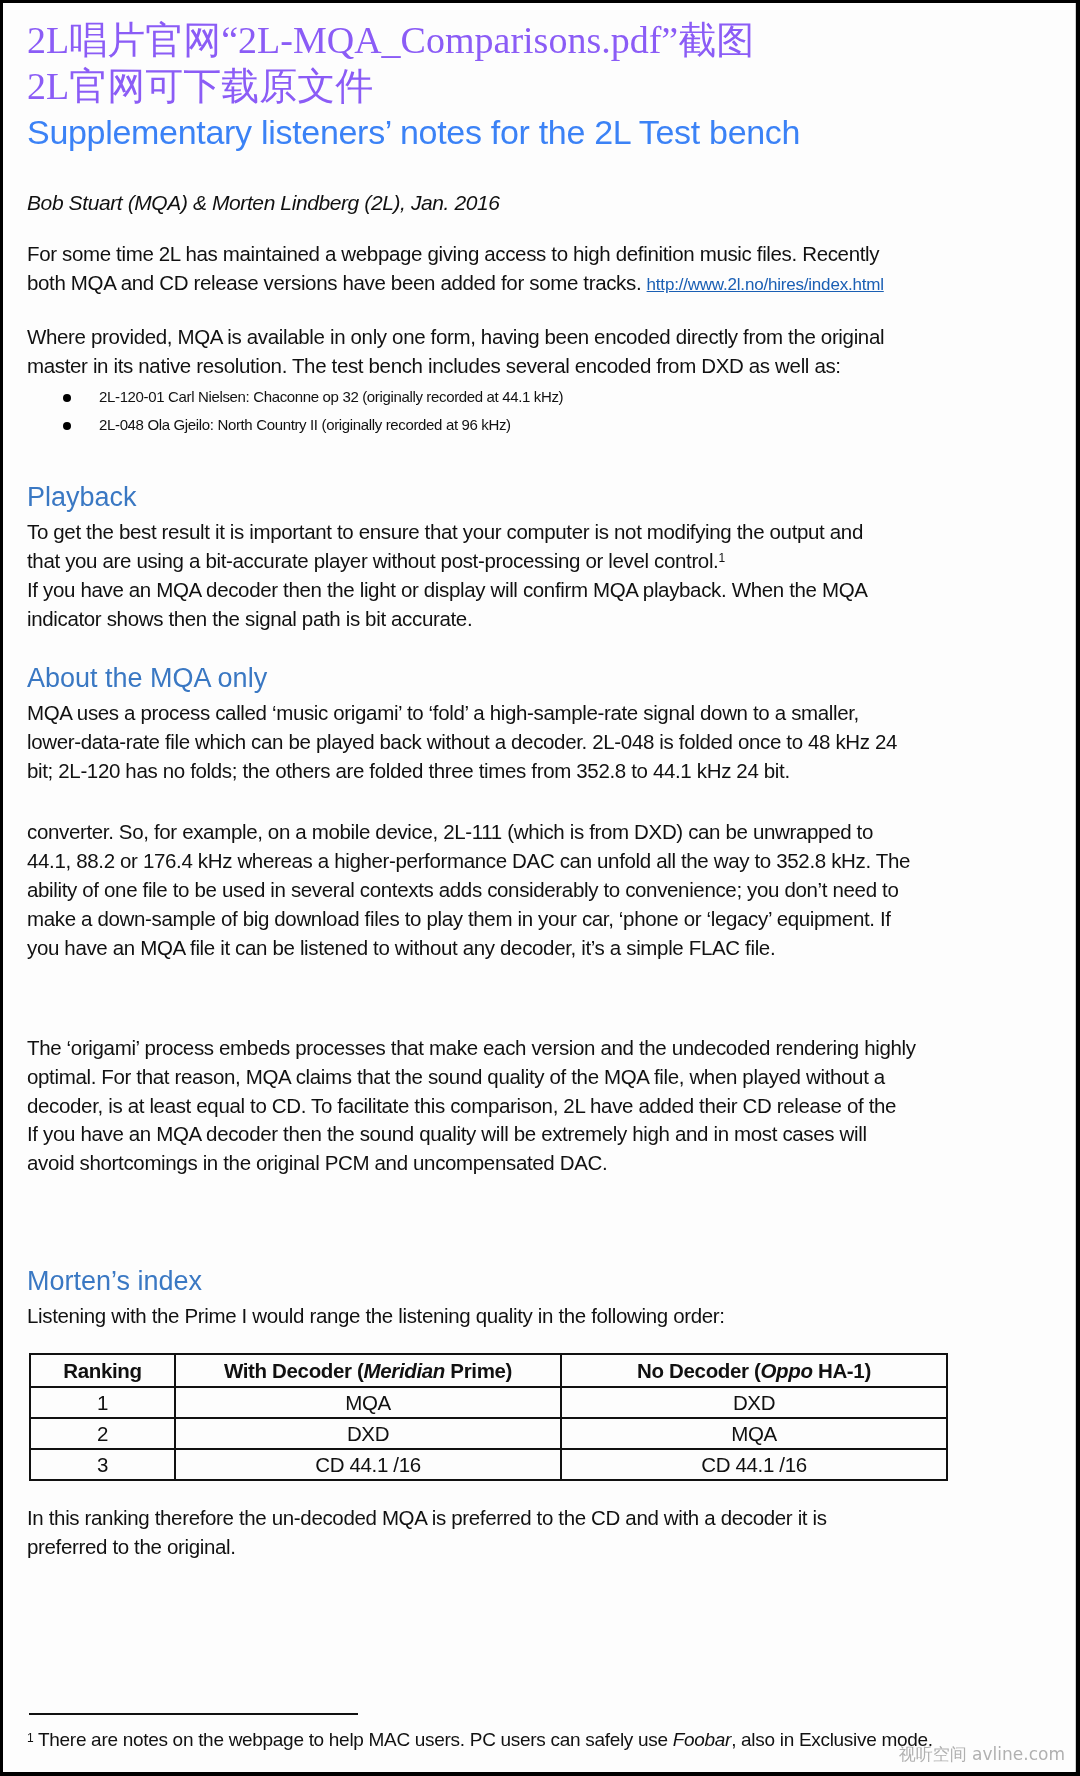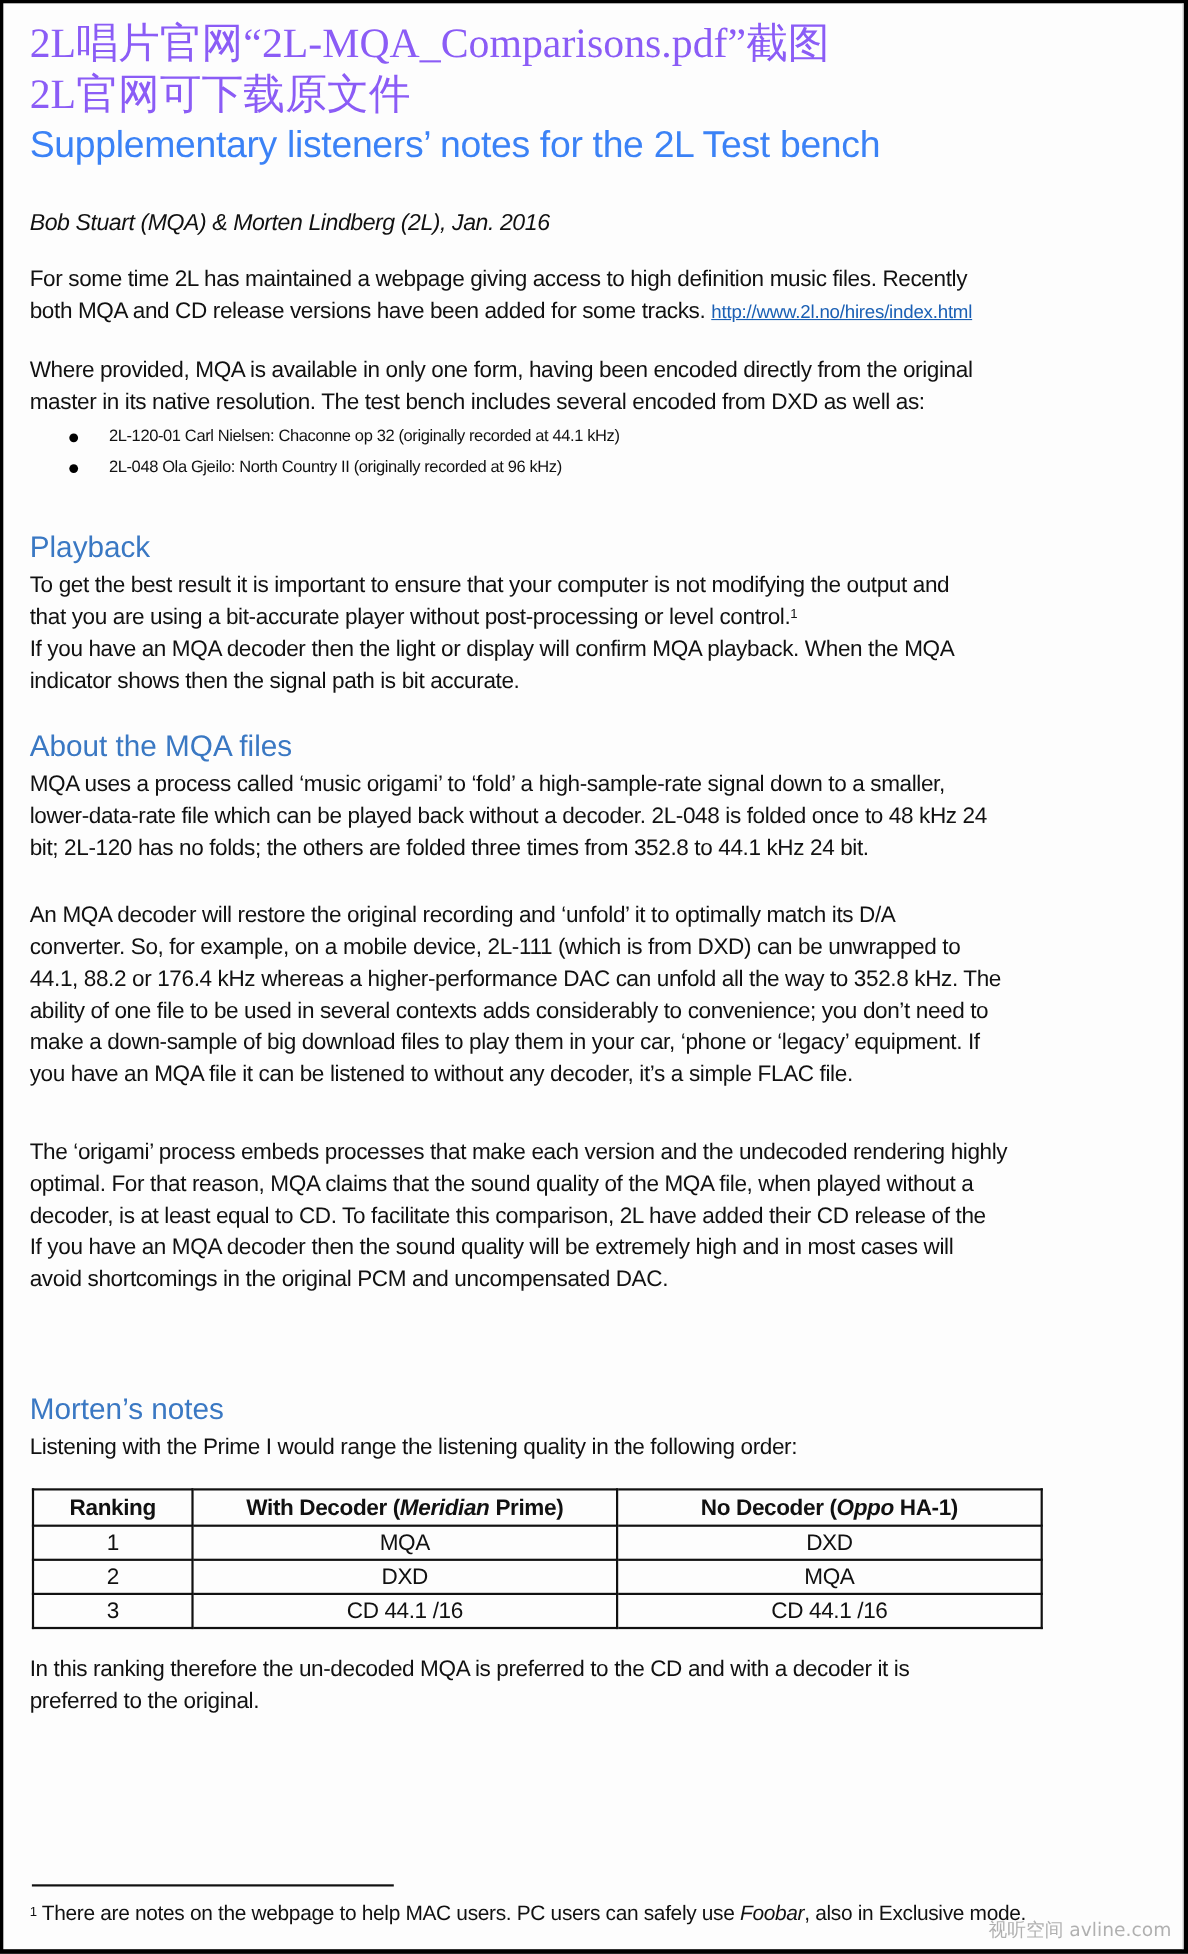--- a/index.html
+++ b/index.html
@@ -91,48 +91,47 @@
   </div>
 
   <div class="abs h2" style="top:477px;">Playback</div>
   <div class="abs body" style="top:514px;">
     <span class="line">To get the best result it is important to ensure that your computer is not modifying the output and</span>
     <span class="line"><span>that you are using a bit-accurate player without post-processing or level control.</span><sup class="fn">1</sup></span>
     <span class="line">If you have an MQA decoder then the light or display will confirm MQA playback. When the MQA</span>
     <span class="line">indicator shows then the signal path is bit accurate.</span>
   </div>
 
-  <div class="abs h2" style="top:658px;">About the MQA files</div>
+  <div class="abs h2" style="top:658px;">About the MQA only</div>
   <div class="abs body" style="top:695px;">
     <span class="line">MQA uses a process called ‘music origami’ to ‘fold’ a high-sample-rate signal down to a smaller,</span>
     <span class="line">lower-data-rate file which can be played back without a decoder. 2L-048 is folded once to 48 kHz 24</span>
     <span class="line">bit; 2L-120 has no folds; the others are folded three times from 352.8 to 44.1 kHz 24 bit.</span>
   </div>
 
   <div class="abs body" style="top:814px;">
-    <span class="line">An MQA decoder will restore the original recording and ‘unfold’ it to optimally match its D/A</span>
     <span class="line">converter. So, for example, on a mobile device, 2L-111 (which is from DXD) can be unwrapped to</span>
     <span class="line">44.1, 88.2 or 176.4 kHz whereas a higher-performance DAC can unfold all the way to 352.8 kHz. The</span>
     <span class="line">ability of one file to be used in several contexts adds considerably to convenience; you don’t need to</span>
     <span class="line">make a down-sample of big download files to play them in your car, ‘phone or ‘legacy’ equipment. If</span>
     <span class="line">you have an MQA file it can be listened to without any decoder, it’s a simple FLAC file.</span>
   </div>
 
   <div class="abs body" style="top:1030px;">
     <span class="line">The ‘origami’ process embeds processes that make each version and the undecoded rendering highly</span>
     <span class="line">optimal. For that reason, MQA claims that the sound quality of the MQA file, when played without a</span>
     <span class="line">decoder, is at least equal to CD. To facilitate this comparison, 2L have added their CD release of the</span>
   </div>
 
   <div class="abs body" style="top:1116px;">
     <span class="line">If you have an MQA decoder then the sound quality will be extremely high and in most cases will</span>
     <span class="line">avoid shortcomings in the original PCM and uncompensated DAC.</span>
   </div>
 
-  <div class="abs h2" style="top:1261px;">Morten’s notes</div>
+  <div class="abs h2" style="top:1261px;">Morten’s index</div>
   <div class="abs body" style="top:1298px;">
     <span class="line">Listening with the Prime I would range the listening quality in the following order:</span>
   </div>
 
   <table class="rank">
     <colgroup>
         <col class="c1">
         <col class="c2">
         <col>
       </colgroup>

